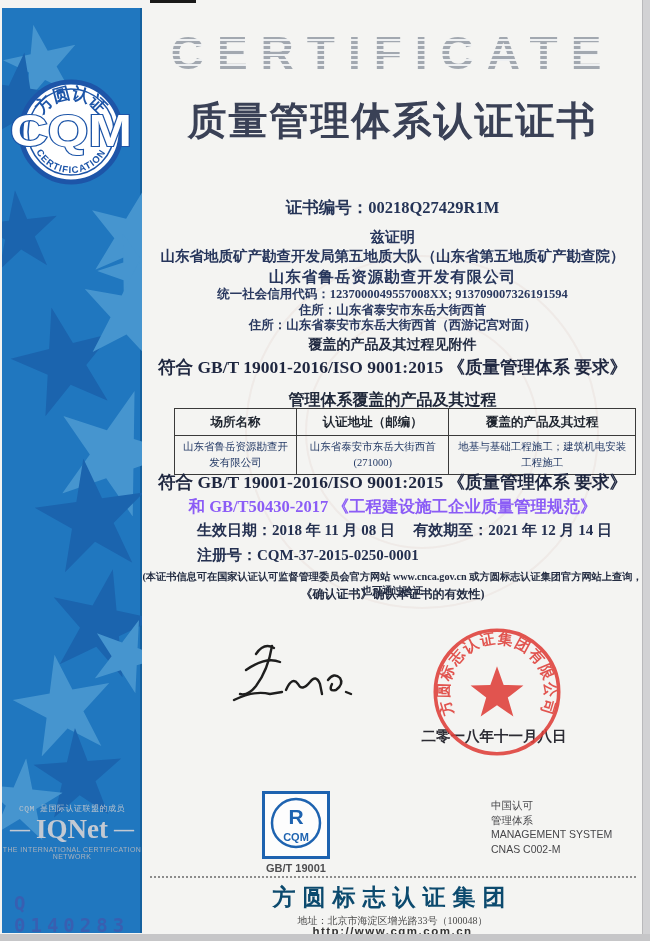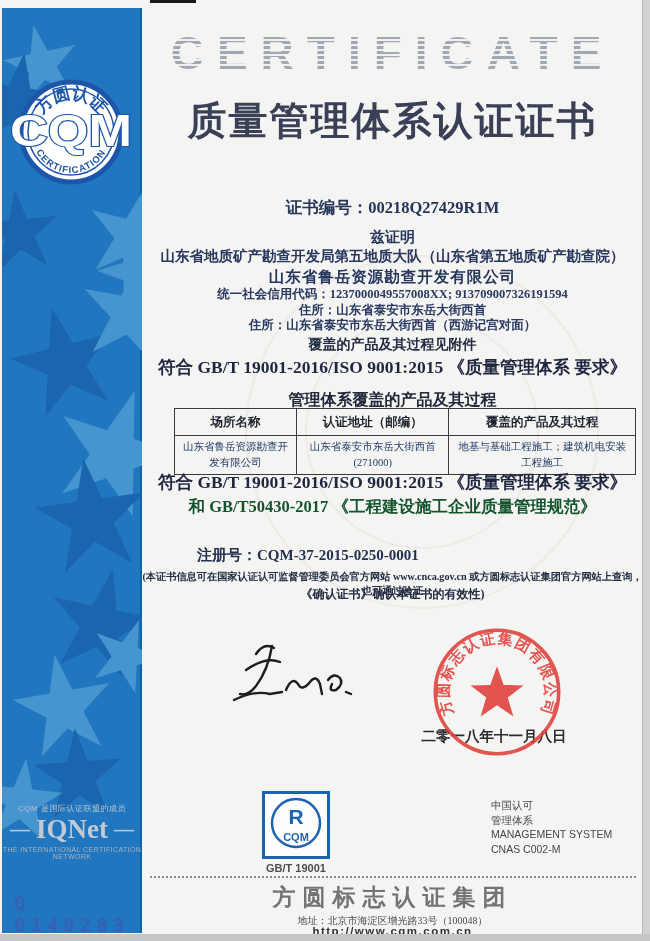--- a/index.html
+++ b/index.html
@@ -6,21 +6,21 @@
   body{font-family:"Liberation Serif", serif; background:#e8e8e6;}
   .page{position:relative; width:650px; height:941px; background:#f4f4f2; overflow:hidden;}
 
   
   .band{position:absolute; left:2px; top:8px; width:140px; height:925px;
         background:#2077bf; overflow:hidden; box-shadow:inset -2px 0 0 #15619f;}
   .star{position:absolute;
         clip-path:polygon(50% 0%,61.8% 38.2%,100% 38.2%,69.1% 61.8%,80.9% 100%,50% 76.4%,19.1% 100%,30.9% 61.8%,0% 38.2%,38.2% 38.2%);}
   .cqm-badge{position:absolute; left:3px; top:64px;}
   .iqnet{position:absolute; left:0; top:795px; width:140px; text-align:center; color:#c0c6ce;}
-  .iqnet-note{font-family:Liberation Sans, sans-serif; font-size:8px; letter-spacing:.5px; color:#b9c2cc;}
+  .iqnet-note{font-family:Liberation Mono, monospace; font-size:8px; letter-spacing:.5px; color:#b9c2cc;}
   .iqnet-name{font-family:"Liberation Serif",serif; font-weight:bold; font-size:27px; line-height:30px; color:#c3c9d2;
               display:flex; align-items:center; justify-content:center; gap:6px;}
   .iqnet-dash{font-size:20px; font-weight:bold;}
   .iqnet-sub{font-family:"Liberation Sans",sans-serif; font-size:7px; letter-spacing:.4px; color:#aab2bc; margin-top:2px;}
   .serial{position:absolute; left:12px; top:884px; font-family:"DejaVu Sans Mono",monospace;
           font-size:19px; font-weight:bold; letter-spacing:5px; color:#3b5db0; opacity:.9;}
 
   
   .edge-right{position:absolute; right:0; top:0; width:7px; height:941px; background:#d2d2d4; border-left:1px solid #b9b9bb;}
   .edge-bottom{position:absolute; left:0; bottom:0; width:650px; height:7px; background:#c6c6c8;}
@@ -50,40 +50,40 @@
   .std1{top:355px; font-size:17.5px; font-weight:bold; color:#1f2740;}
   .tbl-title{top:390px; font-size:16px; font-weight:bold; color:#20283a;}
 
   table.scope{position:absolute; left:32px; top:408px; width:462px; border-collapse:collapse;padding-left:20px;}
   table.scope th, table.scope td{border:1px solid #3a3a3a;}
   table.scope th{height:24px; font-size:12.5px; font-weight:bold; color:#1e242e; font-family:"Liberation Sans",sans-serif;}
   table.scope td{height:34px; font-size:10.5px; color:#243a66; text-align:center; padding:2px 4px; line-height:1.5;}
   .col1{width:122px;} .col2{width:152px;} .col3{width:188px;}
 
   .std2a{top:470px; font-size:17.5px; font-weight:bold; color:#1f2740;}
-  .std2b{top:496px; font-size:16.5px; font-weight:bold; color:#14532d;}
+  .std2b{top:496px; font-size:16.5px; font-weight:bold; color:#8b5cf6;}
   .dates{top:521px; left:55px; width:415px; display:flex; justify-content:space-between;
          font-size:15px; font-weight:bold; color:#243050; position:absolute;}
   .reg{top:546px; left:55px; width:400px; text-align:left; font-size:15px; font-weight:bold; color:#243050; position:absolute;}
   .disc1{top:570px; font-size:10.2px; font-weight:bold; color:#232c42;}
   .disc2{top:586px; font-size:12px; font-weight:bold; color:#232c42;}
 
   .signature{position:absolute; left:80px; top:638px;}
   .stamp{position:absolute; left:283px; top:620px; opacity:.88;}
   .issue-date{top:727px; left:262px; width:180px; font-size:14.5px; font-weight:bold; color:#2b2b33; position:absolute; text-align:center;}
 
   .rlogo{position:absolute; left:120px; top:791px; width:68px; height:68px; border:3px solid #1e63b0; box-sizing:border-box; background:#fdfdfd;}
   .gbt{top:862px; left:104px; width:100px; font-family:"Liberation Sans",sans-serif; font-size:11px; font-weight:bold; color:#4e4e50; position:absolute; text-align:center;}
   .cnas-logo{position:absolute; left:244px; top:799px;}
   .accred{position:absolute; left:349px; top:798px; text-align:left; font-family:"Liberation Sans",sans-serif;
           font-size:10.5px; line-height:14.5px; color:#47474a;}
   .accred .en{font-weight:normal;}
 
   .divider{position:absolute; left:8px; top:876px; width:486px; border-top:2px dotted #8c8c8c;}
-  .orgname{top:882px; font-size:23px; font-weight:bold; letter-spacing:7px; color:#737373;}
+  .orgname{top:882px; font-size:23px; font-weight:bold; letter-spacing:7px; color:#0c4a6e;}
   .address{top:914px; font-size:10px; color:#4a4a4a;}
   .url{top:925px; font-family:"Liberation Sans",sans-serif; font-size:11.5px; font-weight:bold; letter-spacing:1.5px; color:#333;}
 </style>
 </head>
 <body>
 
 <div class="page">
 
   <div class="band">
     <div class="star" style="left:2px;top:16px;width:74px;height:74px;background:#4695cf;transform:rotate(-12deg);"></div>
@@ -163,20 +163,24 @@
         <td>山东省鲁岳资源勘查开发有限公司</td>
         <td>山东省泰安市东岳大街西首 (271000)</td>
         <td>地基与基础工程施工；建筑机电安装工程施工</td>
       </tr>
     </tbody>
       </table>
 
     <div class="c std2a">符合 GB/T 19001-2016/ISO 9001:2015 《质量管理体系 要求》</div>
     <div class="c std2b">和 GB/T50430-2017 《工程建设施工企业质量管理规范》</div>
 
+    <div class="dates">
+      <span>生效日期：2018 年 11 月 08 日</span>
+      <span>有效期至：2021 年 12 月 14 日</span>
+    </div>
     <div class="reg">注册号：CQM-37-2015-0250-0001</div>
 
     <div class="c disc1">(本证书信息可在国家认证认可监督管理委员会官方网站 www.cnca.gov.cn 或方圆标志认证集团官方网站上查询，也可通过验证</div>
     <div class="c disc2">《确认证书》确认本证书的有效性)</div>
 
     <div class="signature">
       <svg width="135" height="95" viewBox="0 0 135 95">
         <g fill="none" stroke="#1e1e1e" stroke-width="2.4" stroke-linecap="round">
           <path d="M34 16 Q42 4 52 10"></path>
           <path d="M24 32 Q44 18 58 24"></path>

